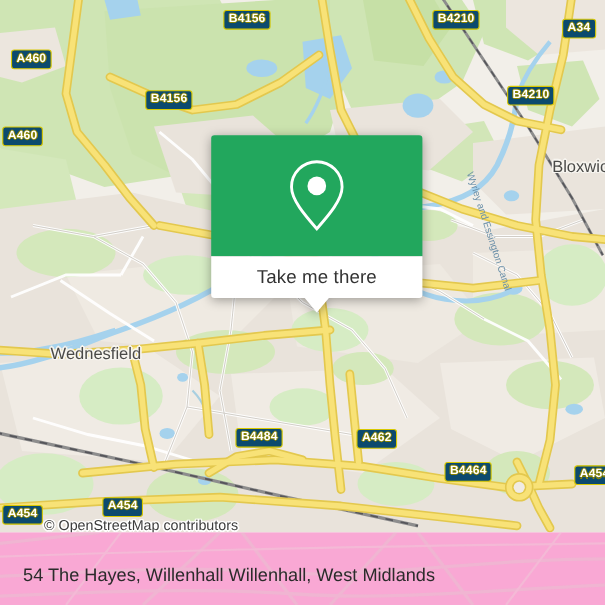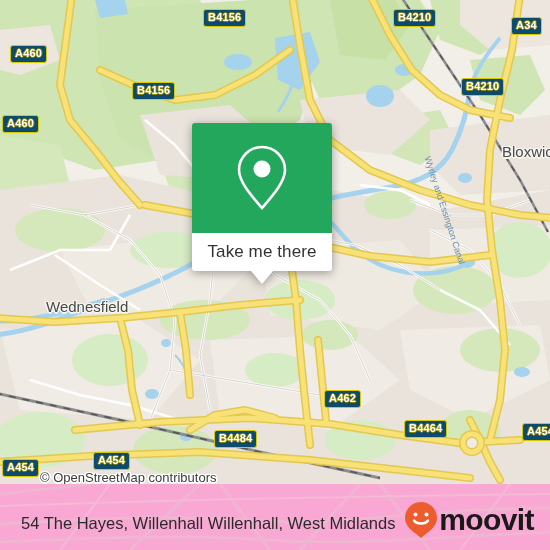--- a/index.html
+++ b/index.html
@@ -86,21 +86,21 @@
       -1px -1px #fff, 1px 1px #fff, -1px 1px #fff, 1px -1px #fff;
     white-space: nowrap;
     padding-left: 32px;
   }
 
   
   #callout {
     position: absolute;
     left: 192px;
     top: 123px;
-    width: 140px;
+    width: 192px;
     filter: drop-shadow(0 2px 5px rgba(0,0,0,0.35));
   }
   #callout-top {
     background: #22a75d;
     height: 110px;
     border-radius: 3px 3px 0 0;
     display: flex;
     align-items: center;
     justify-content: center;
   }
@@ -347,29 +347,29 @@
 
     <div id="shield-layer">
         <div class="shield" style="left: 10px; top: 45px;">A460</div>
         <div class="shield" style="left: 2px; top: 115px;">A460</div>
         <div class="shield" style="left: 203px; top: 9px;">B4156</div>
         <div class="shield" style="left: 132px; top: 82px;">B4156</div>
         <div class="shield" style="left: 393px; top: 9px;">B4210</div>
         <div class="shield" style="left: 511px; top: 5px; margin-top: 12px;">A34</div>
         <div class="shield" style="left: 461px; top: 78px;">B4210</div>
         <div class="shield" style="left: 324px; top: 390px;">A462</div>
-        <div class="shield" style="left: 214px; top: 430px;">B4484</div>
+        <div class="shield" style="left: 214px; top: 389px;">B4484</div>
         <div class="shield" style="left: 404px; top: 420px;">B4464</div>
         <div class="shield" style="left: 93px; top: 452px;">A454</div>
         <div class="shield" style="left: 2px; top: 459px;">A454</div>
         <div class="shield" style="left: 522px; top: 423px;">A454</div>
       </div>
 
     <div id="place-layer">
-        <div class="place-label" style="left: 46px; top: 298px;">Wednesfield</div>
+        <div class="place-label" style="left: 46px; top: 313px;">Wednesfield</div>
         <div class="place-label" style="left: 502px; top: 143px;">Bloxwich</div>
       </div>
 
     <div id="water-layer">
         <div class="water-label" style="left: 432px; top: 155px; transform: rotate(72deg); transform-origin: left top;">Wyrley and Essington Canal</div>
       </div>
 
     <div id="callout">
       <div id="callout-top">
         <svg width="56" height="70" viewBox="0 0 56 70">
@@ -401,25 +401,16 @@
       </g>
       <g stroke="#e6e1d9" stroke-width="2" fill="none">
         <path d="M60,66 L110,0"></path>
         <path d="M460,66 L510,0"></path>
         <path d="M0,22 C120,18 240,14 550,10"></path>
       </g>
     </svg>
 
     <div id="footer-address">54 The Hayes, Willenhall Willenhall, West Midlands</div>
 
-    <div id="logo">
-      <svg width="34" height="38" viewBox="0 0 34 38">
-        <path d="M17 1 C8.2 1 1 8.2 1 17 C1 26 10 31 17 37 C24 31 33 26 33 17 C33 8.2 25.8 1 17 1 Z" fill="#ed5c2e"></path>
-        <circle cx="11.5" cy="13.5" r="2" fill="#ffffff"></circle>
-        <circle cx="22.5" cy="13.5" r="2" fill="#ffffff"></circle>
-        <path d="M10 19.5 C12.5 23.5 21.5 23.5 24 19.5" stroke="#ffffff" stroke-width="2.4" fill="none" stroke-linecap="round"></path>
-      </svg>
-      <span id="logo-word">moovit</span>
-    </div>
 
   </div>
 
 </div>
 
 </body></html>

